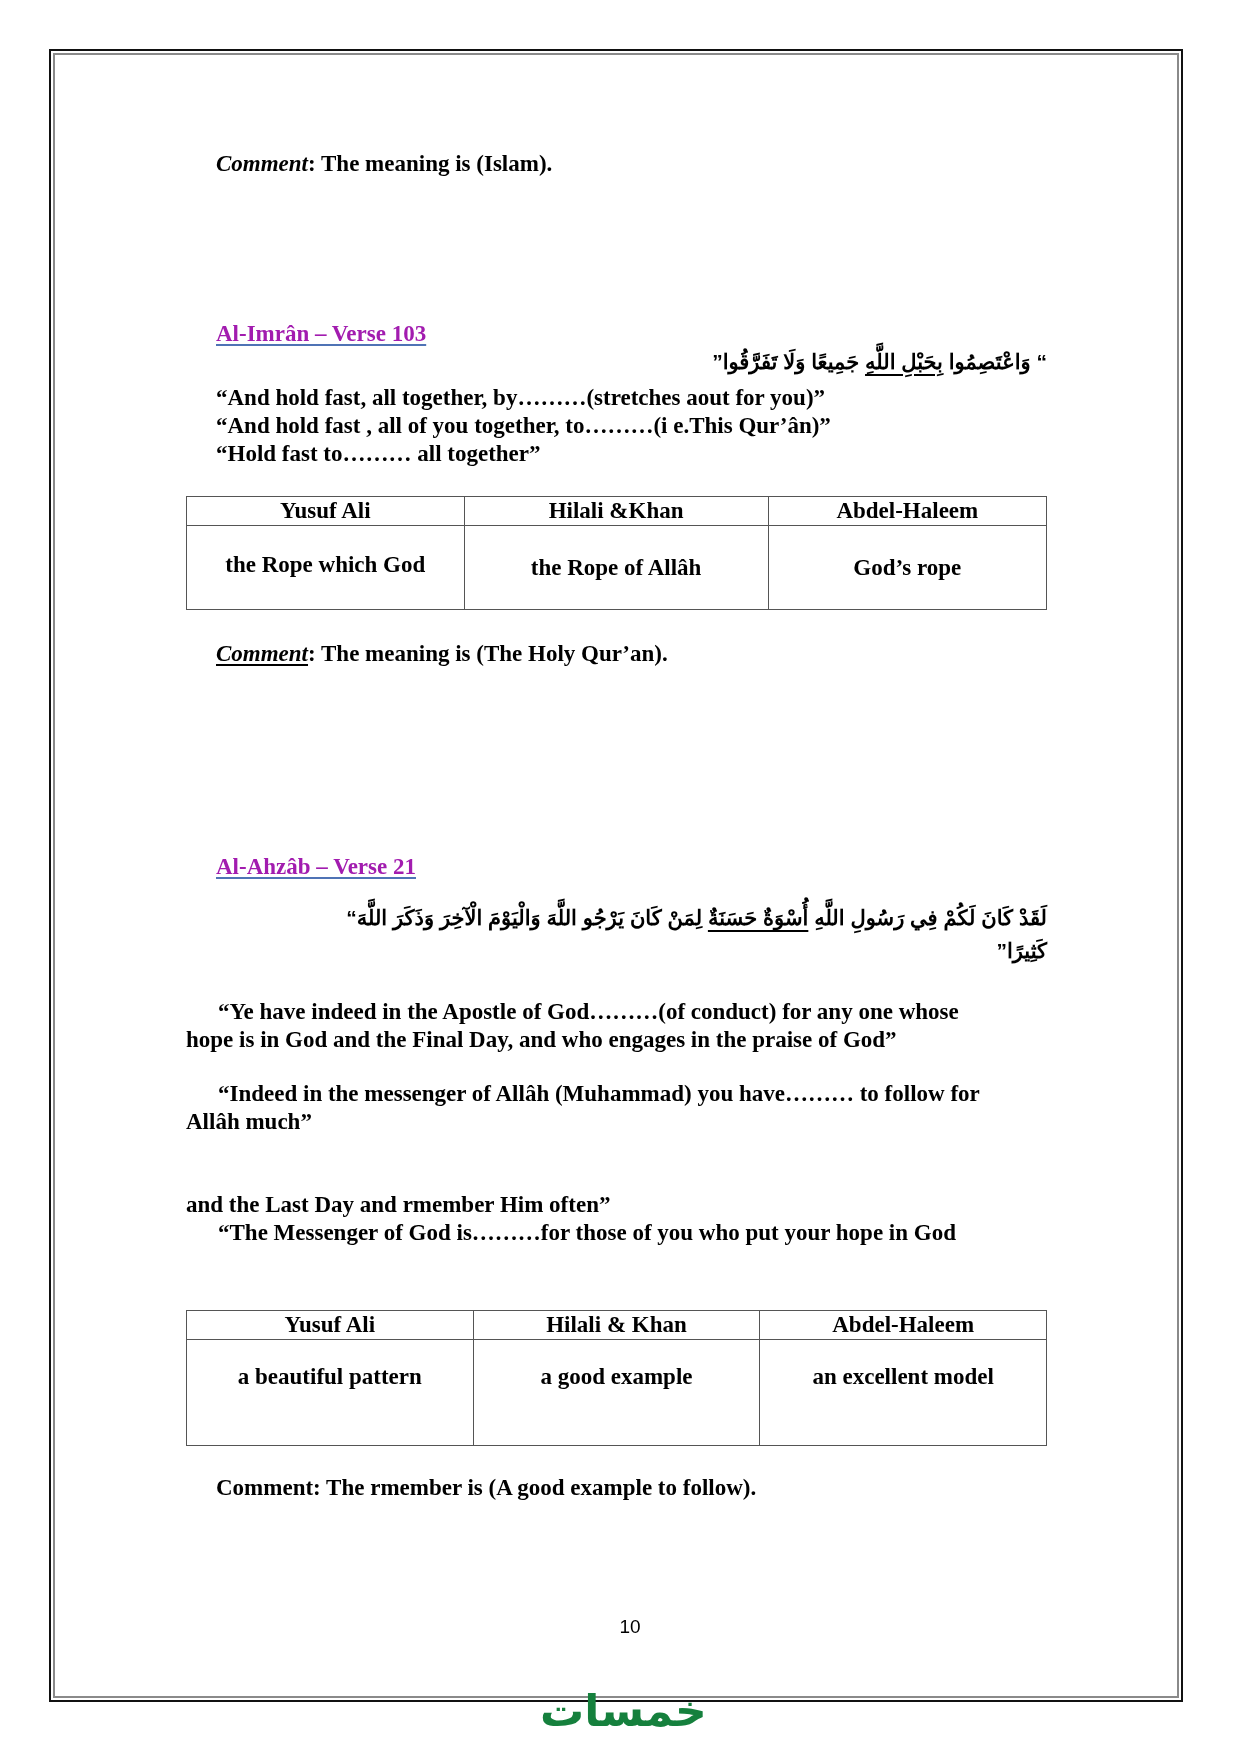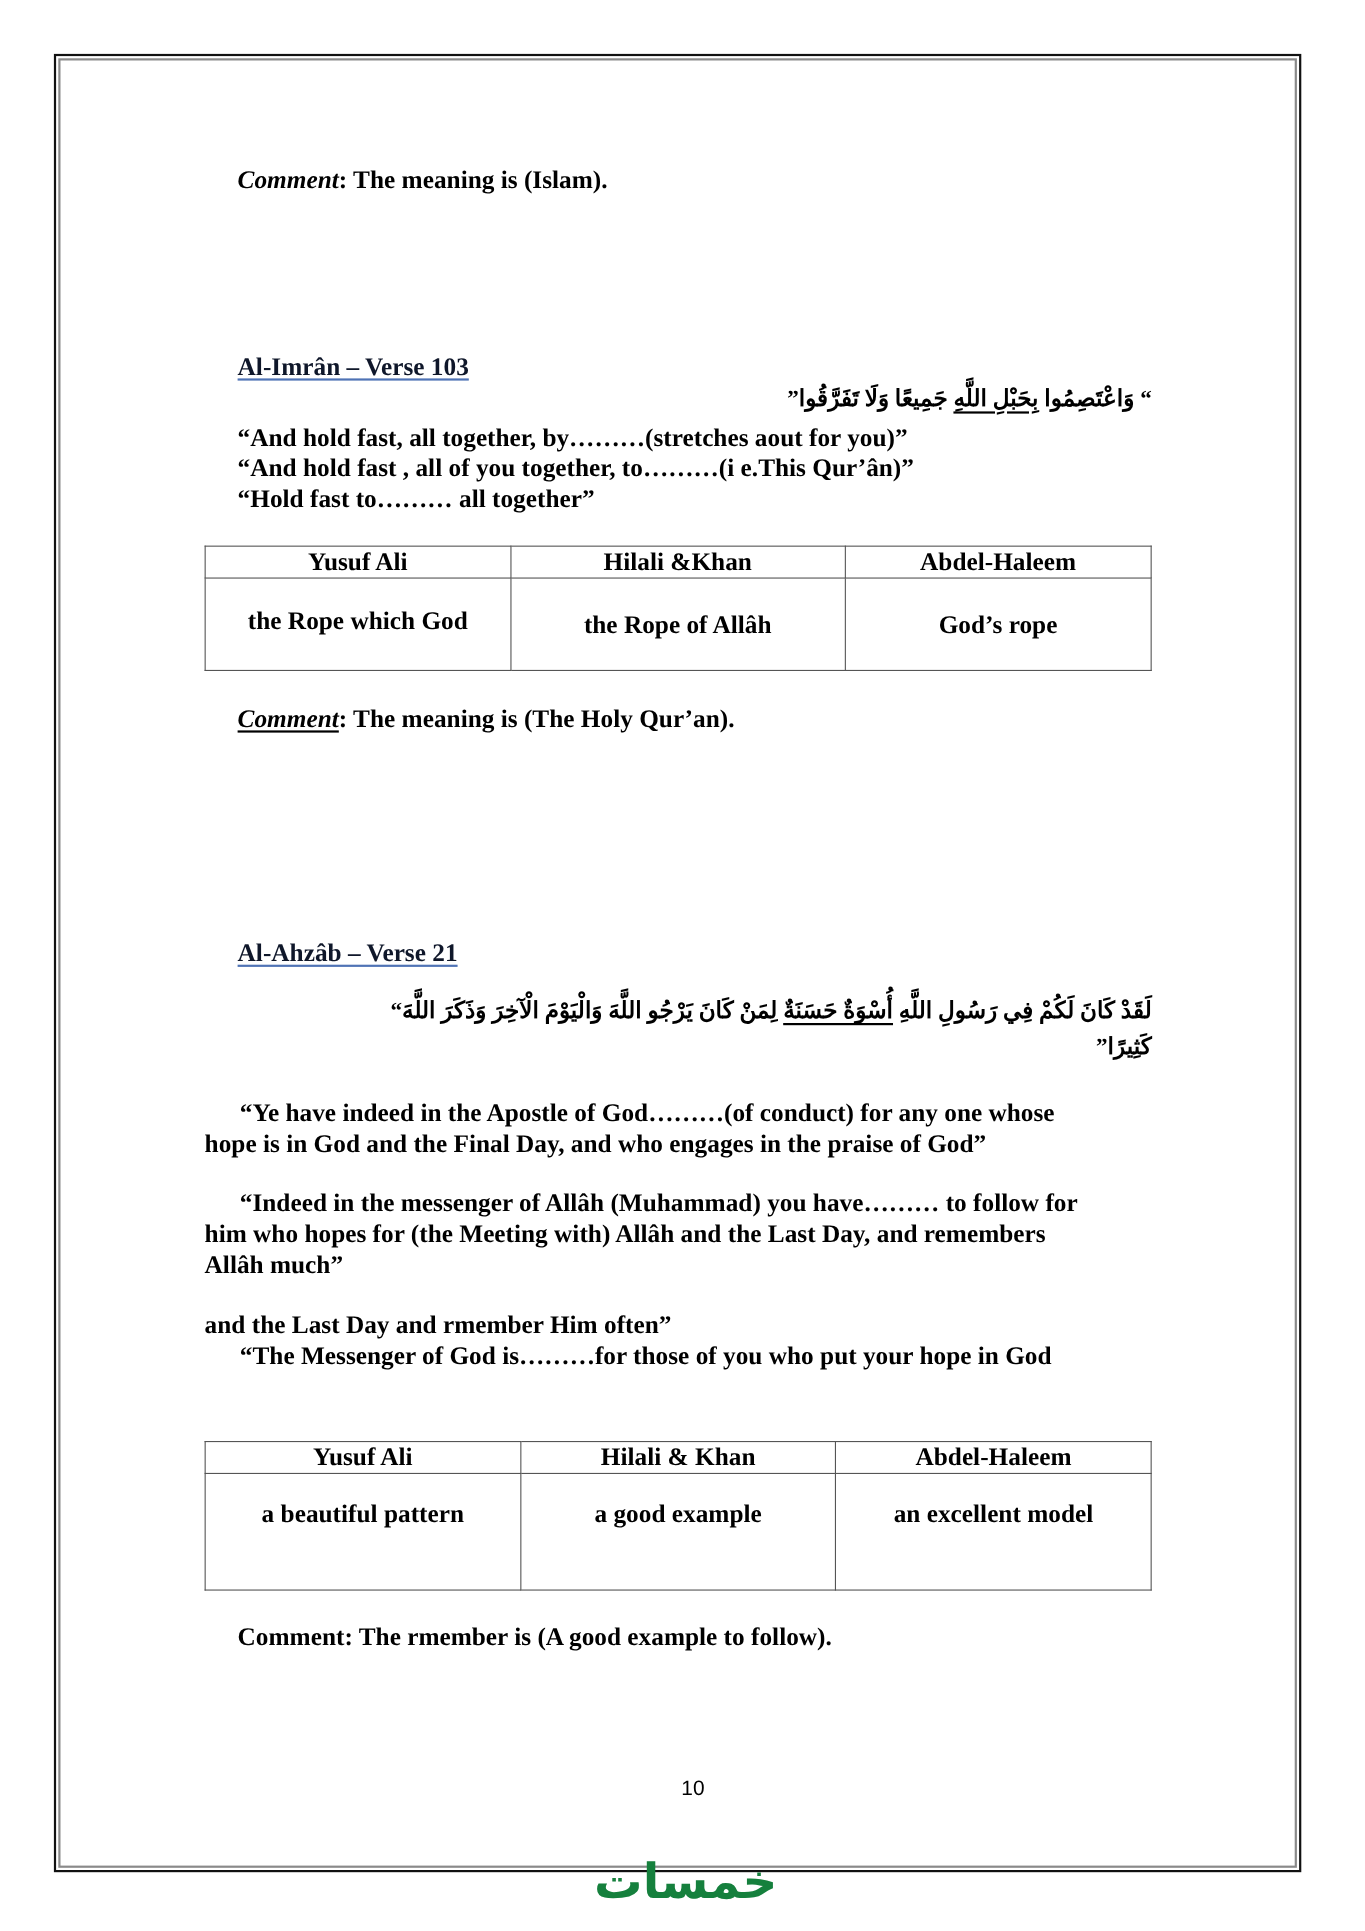--- a/index.html
+++ b/index.html
@@ -36,28 +36,28 @@
     .abs { position: absolute; }
     .para {
       font-size: 23px;
       font-weight: bold;
       line-height: 28px;
       white-space: nowrap;
     }
     .heading {
       font-size: 23px;
       font-weight: bold;
-      color: #0f172a;
+      color: #a21caf;
       text-decoration: underline;
       text-decoration-color: #4f73b5;
       text-underline-offset: 3px;
       white-space: nowrap;
     }
     .arabic {
-      font-family: Liberation Serif, serif;
+      font-family: Liberation Sans, sans-serif;
       font-size: 21px;
       font-weight: bold;
       direction: rtl;
       text-align: right;
       white-space: nowrap;
     }
     .arabic u { text-underline-offset: 5px; }
     .i { font-style: italic; }
     .u { text-decoration: underline; text-underline-offset: 3px; }
     table.trans {
@@ -134,21 +134,20 @@
 </div>
 <div class="abs arabic" style="right:194px; top:939px;">كَثِيرًا”</div>
 
 <div class="abs para" style="left:186px; top:998px;">
   <div style="padding-left:32px;">“Ye have indeed in the Apostle of God………(of conduct) for any one whose</div>
   <div>hope is in God and the Final Day, and who engages in the praise of God”</div>
 </div>
 
 <div class="abs para" style="left:186px; top:1080px;">
   <div style="padding-left:32px;">“Indeed in the messenger of Allâh (Muhammad) you have……… to follow for</div>
-  <div>him who hopes for (the Meeting with) Allâh and the Last Day, and remembers</div>
   <div>Allâh much”</div>
 </div>
 
 <div class="abs para" style="left:186px; top:1191px;">
   <div>and the Last Day and rmember Him often”</div>
   <div style="padding-left:32px;">“The Messenger of God is………for those of you who put your hope in God</div>
 </div>
 
 <table class="trans" style="left:186px; top:1310px; width:861px;">
   <tbody>

